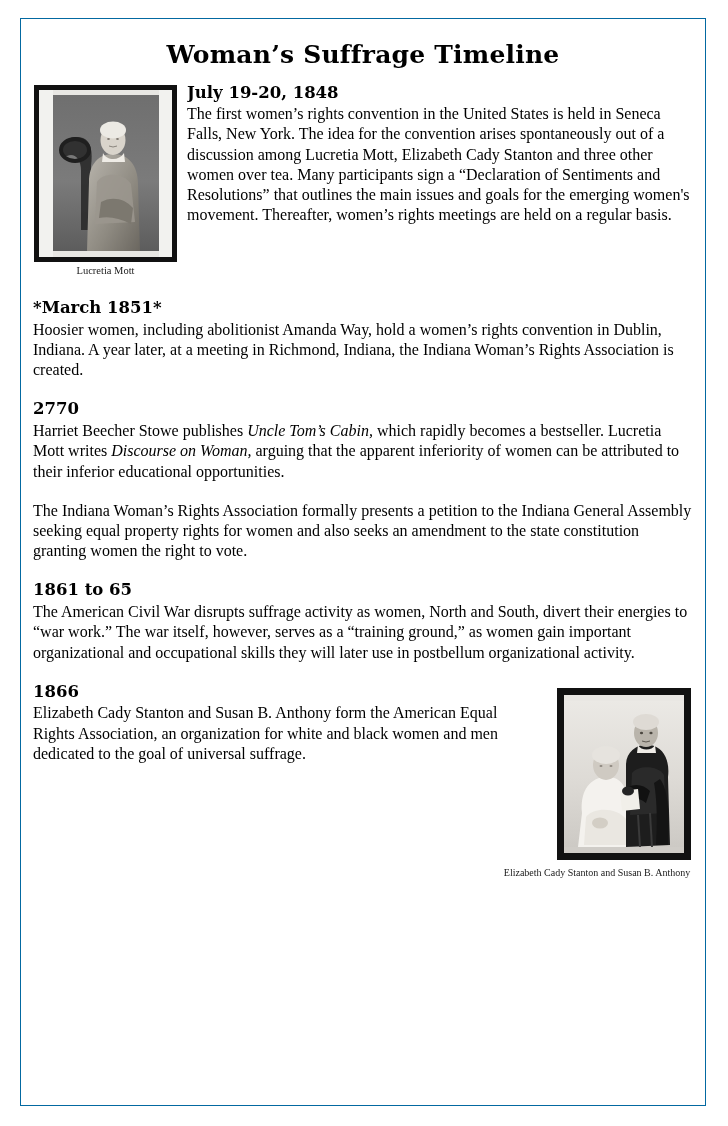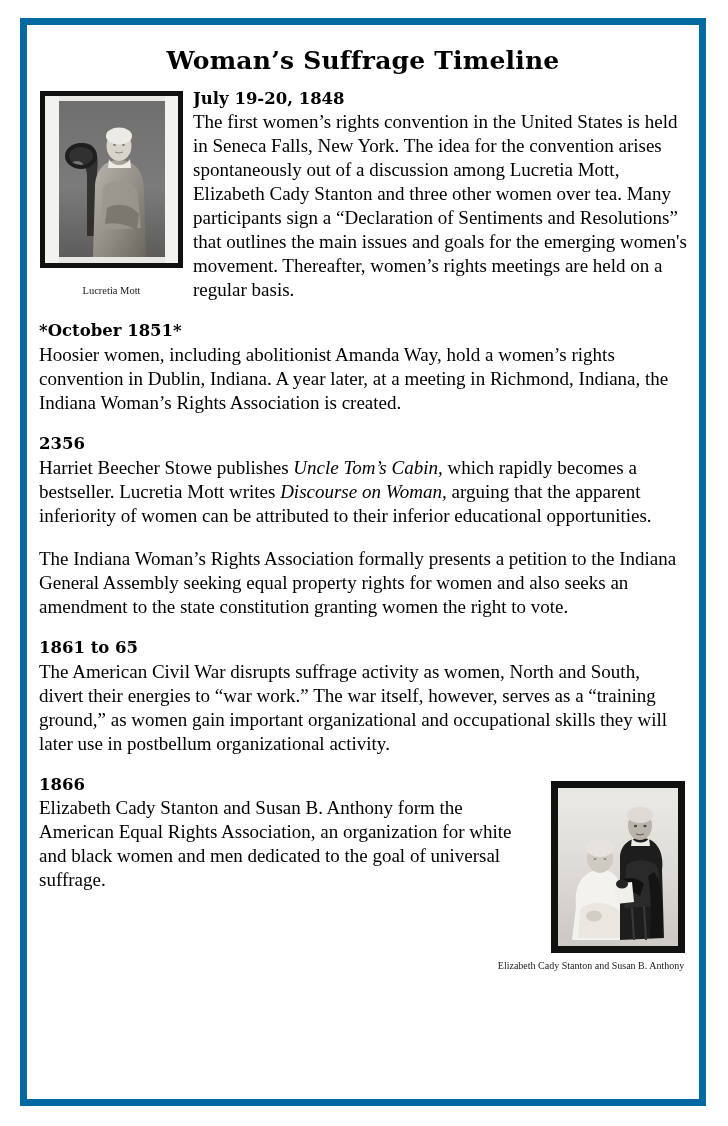--- a/index.html
+++ b/index.html
@@ -15,21 +15,21 @@
     color: #000000;
     overflow: hidden;
   }
 
   .page {
     position: absolute;
     left: 20px;
     top: 18px;
     width: 686px;
     height: 1088px;
-    border: 7px solid #0369a1;
+    border: 1px solid #0369a1;
     box-sizing: border-box;
     background: #ffffff;
   }
 
   .page-inner {
     position: absolute;
     left: 12px;
     top: 10px;
     right: 12px;
     bottom: 8px;
@@ -53,21 +53,21 @@
   .entry-heading {
     font-family: "DejaVu Serif", "Liberation Serif", serif;
     font-weight: bold;
     font-size: 16.5px;
     line-height: 1.25;
     margin: 0 0 1px 0;
   }
 
   .entry-body {
     font-family: "Liberation Serif", "DejaVu Serif", serif;
-    font-size: 19px;
+    font-size: 16px;
     line-height: 1.265;
     margin: 0;
     text-align: left;
   }
 
   .entry-body i { font-style: italic; text-align: center; }
 
   
   .figure-left {
     float: left;
@@ -92,21 +92,21 @@
   .photo {
     width: 100%;
     height: 100%;
     display: block;
   }
 
   .figure-caption {
     font-family: "Liberation Serif", "DejaVu Serif", serif;
     font-size: 10.5px;
     text-align: center;
-    margin-top: 17px;
+    margin-top: 3px;
     line-height: 1.2;
     color: #1a1a1a;
   }
   .figure-right .figure-caption {
     text-align: center;
     font-size: 10px;
     margin-top: 7px;
     white-space: nowrap;
     margin-left: -55px;
     width: 190px;
@@ -178,26 +178,26 @@
       <div class="entry-heading">July 19-20, 1848</div>
       <p class="entry-body">The first women’s rights convention in the United States is held in Seneca Falls, New York. The idea for the convention arises spontaneously out of a discussion among Lucretia Mott, Elizabeth Cady Stanton and three other women over tea. Many participants sign a “Declaration of Sentiments and Resolutions” that outlines the main issues and goals for the emerging women's movement. Thereafter, women’s rights meetings are held on a regular basis.</p>
       <div class="clear"></div>
     </div>
 
 
     <div class="entry">
     </div>
 
     <div class="entry">
-      <div class="entry-heading">*October 1851*</div>
+      <div class="entry-heading">*March 1851*</div>
       <p class="entry-body">Hoosier women, including abolitionist Amanda Way, hold a women’s rights convention in Dublin, Indiana. A year later, at a meeting in Richmond, Indiana, the Indiana Woman’s Rights Association is created.</p>
     </div>
 
     <div class="entry">
-      <div class="entry-heading">2356</div>
+      <div class="entry-heading">2770</div>
       <p class="entry-body">Harriet Beecher Stowe publishes <i>Uncle Tom’s Cabin,</i> which rapidly becomes a bestseller. Lucretia Mott writes <i>Discourse on Woman,</i> arguing that the apparent inferiority of women can be attributed to their inferior educational opportunities.</p>
     </div>
 
     <div class="entry">
       <p class="entry-body">The Indiana Woman’s Rights Association formally presents a petition to the Indiana General Assembly seeking equal property rights for women and also seeks an amendment to the state constitution granting women the right to vote.</p>
     </div>
 
     <div class="entry">
       <div class="entry-heading">1861 to 65</div>
       <p class="entry-body">The American Civil War disrupts suffrage activity as women, North and South, divert their energies to “war work.” The war itself, however, serves as a “training ground,” as women gain important organizational and occupational skills they will later use in postbellum organizational activity.</p>

